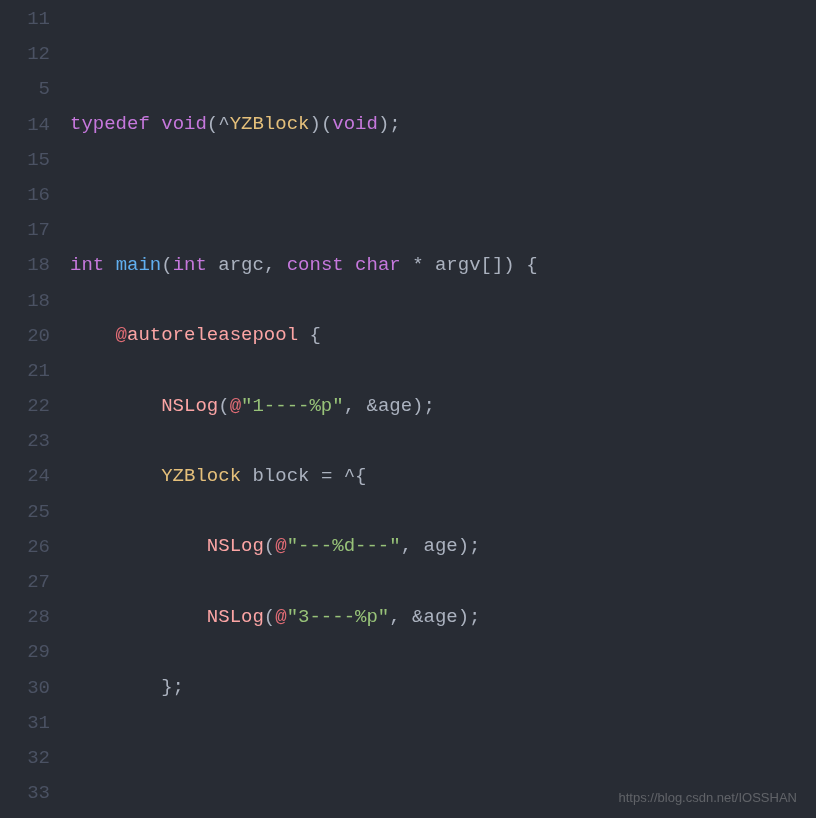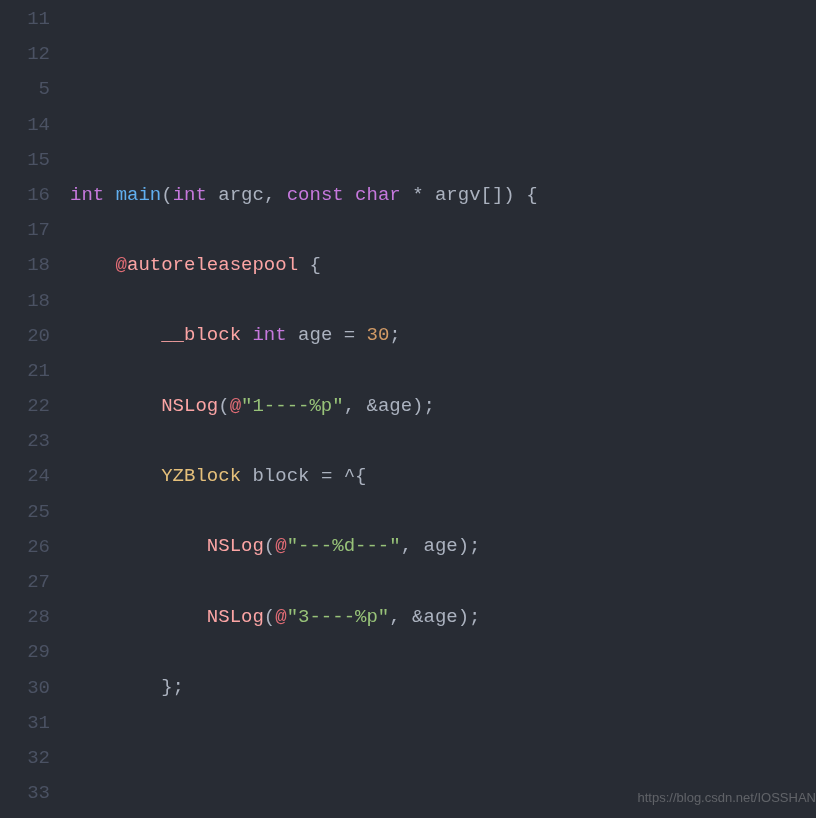--- a/index.html
+++ b/index.html
@@ -44,21 +44,21 @@
     .string { color: #98c379; }
     .punct { color: #abb2bf; }
     .at { color: #e06c75; }
     .nslog { color: #fca5a5; }
     .paramname { color: #abb2bf; margin-top: 28px; }
     .typedef { color: #c678dd; }
     .blocktype { color: #e5c07b; }
     .watermark {
       position: absolute;
       bottom: 8px;
-      right: 0;
+      right: 19px;
       color: rgba(200, 200, 200, 0.35);
       font-size: 13px;
       font-family: Arial, sans-serif;
     }
   </style>
 </head>
 <body>
 
 <div class="code-container">
   <div class="gutter">
@@ -81,24 +81,24 @@
     <div class="line">27</div>
     <div class="line">28</div>
     <div class="line">29</div>
     <div class="line">30</div>
     <div class="line">31</div>
     <div class="line">32</div>
     <div class="line">33</div>
   </div>
   <div class="code">
 <div class="line"></div>
+<div class="line"><span class="typedef">typedef</span> <span class="keyword">void</span><span class="punct">(^</span><span class="blocktype">YZBlock</span><span class="punct">)(</span><span class="keyword">void</span><span class="punct">);</span></div>
 <div class="line"></div>
 <div class="line"><span class="keyword">int</span> <span class="funcname">main</span><span class="punct">(</span><span class="keyword">int</span> <span class="paramname">argc</span><span class="punct">,</span> <span class="keyword">const</span> <span class="keyword">char</span> <span class="punct">*</span> <span class="paramname">argv[]</span><span class="punct">) {</span></div>
 <div class="line">    <span class="at">@</span><span class="nslog">autoreleasepool</span> <span class="punct">{</span></div>
-<div class="line">        <span class="nslog">__block</span> <span class="keyword">int</span> <span class="identifier">age</span> <span class="punct">=</span> <span class="number">30</span><span class="punct">;</span></div>
 <div class="line">        <span class="nslog">NSLog</span><span class="punct">(</span><span class="at">@</span><span class="string">"1----%p"</span><span class="punct">,</span> <span class="identifier">&amp;age</span><span class="punct">);</span></div>
 <div class="line">        <span class="blocktype">YZBlock</span> <span class="identifier">block</span> <span class="punct">= ^{</span></div>
 <div class="line">            <span class="nslog">NSLog</span><span class="punct">(</span><span class="at">@</span><span class="string">"---%d---"</span><span class="punct">,</span> <span class="identifier">age</span><span class="punct">);</span></div>
 <div class="line">            <span class="nslog">NSLog</span><span class="punct">(</span><span class="at">@</span><span class="string">"3----%p"</span><span class="punct">,</span> <span class="identifier">&amp;age</span><span class="punct">);</span></div>
 <div class="line">        <span class="punct">};</span></div>
 <div class="line"></div>
 
 
 
 

